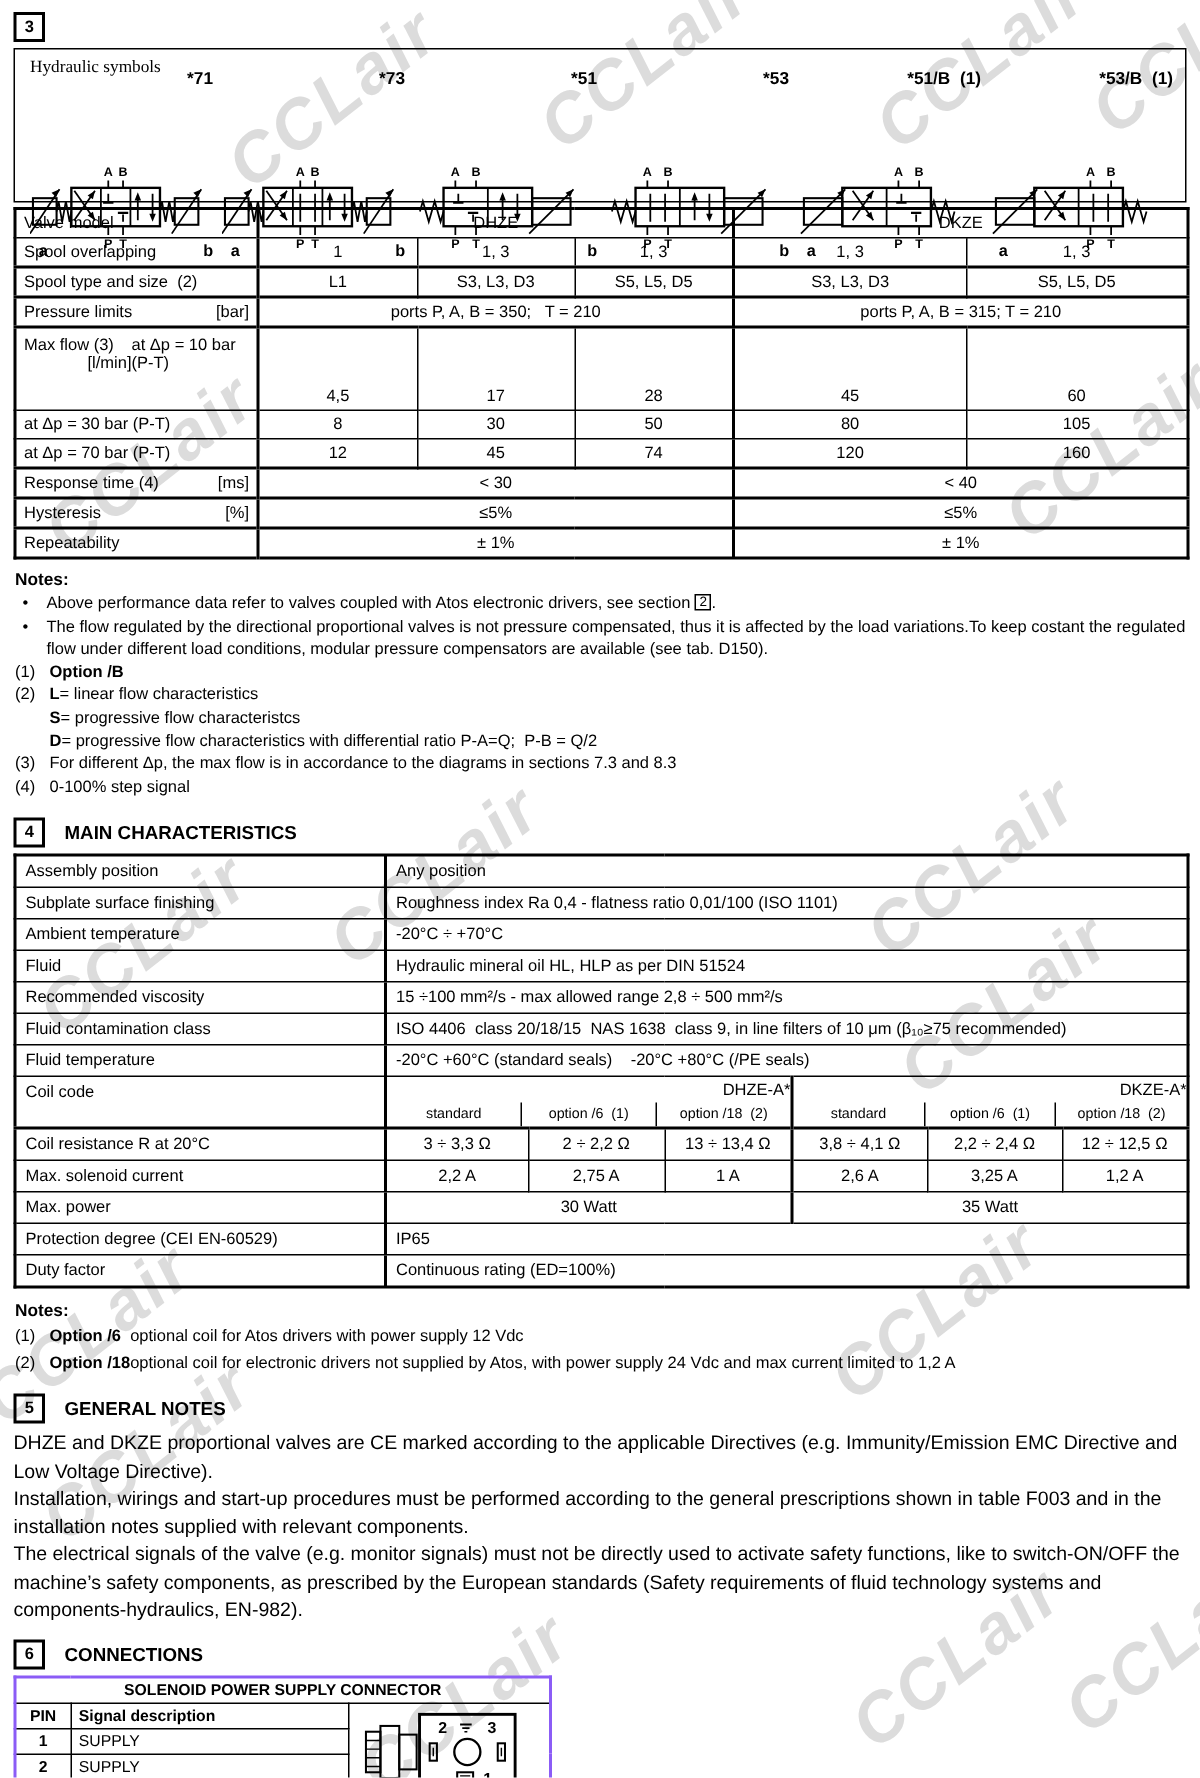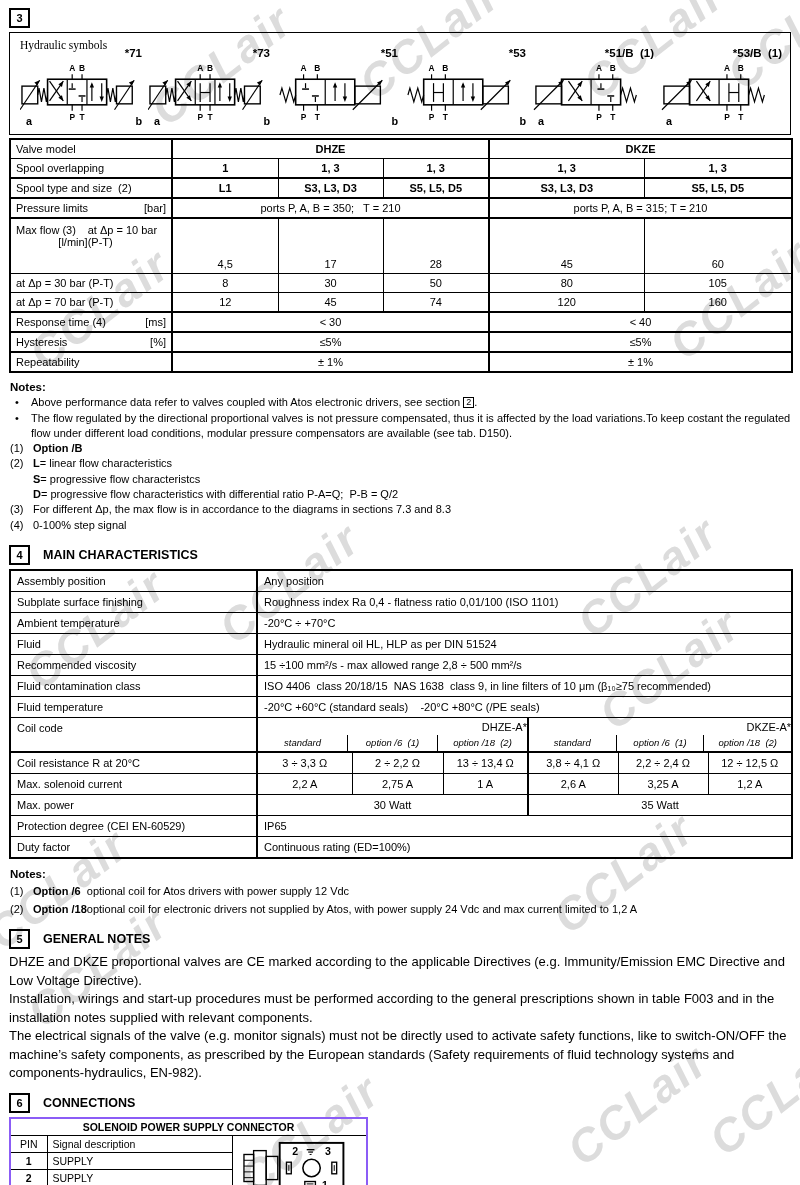--- a/index.html
+++ b/index.html
@@ -15,64 +15,64 @@
   .sec-head{display:flex;align-items:center;gap:13px;margin:3px 0 4px 0;}
   .sec-num{width:17px;height:16px;border:2px solid #000;display:flex;align-items:center;
            justify-content:center;font-weight:bold;font-size:11px;flex:0 0 auto;}
   .sec-title{font-weight:bold;font-size:12.5px;}
   .sec-title .suf{font-weight:bold;}
 
   
   .symbols-box{border:1.5px solid #000;height:101px;position:relative;margin-bottom:3px;}
   .symbols-caption{font-size:11.5px;padding:6px 0 0 10px;font-family:Liberation Serif, serif;}
   .symbols-row{display:flex;justify-content:space-between;align-items:flex-end;padding:0 10px;margin-top:-4px;}
-  .sym{display:flex;flex-direction:column;}
+  .sym{display:flex;flex-direction:column;gap:46px;}
   .sym-label{font-weight:bold;font-size:11.5px;text-align:right;padding-right:6px;height:14px;}
 
   table{border-collapse:collapse;table-layout:fixed;}
   .h-table,.m-table{width:782px;border:2px solid #000;}
   .h-table td,.m-table td{border:1px solid #000;font-size:11px;padding:3px 5px;overflow:hidden;}
   .h-table td.lbl,.m-table td.lbl{text-align:left;border-right-width:2px;}
   .h-table td.val{text-align:center;}
   .h-table tr.bt td{border-top-width:2px;}
   .h-table td.gs,.m-table td.gs{border-left-width:2px;}
-  .h-table td.bold,.m-table td.bold{font-weight:bold;}
+  .h-table td.bold,.m-table td.bold{font-weight:normal;}
   .unit{float:right;}
   td.tall{height:48px;vertical-align:bottom;}
   .tall-lbl{display:flex;flex-direction:row;justify-content:space-between;height:46px;}
 
   .m-table td{padding:4px 6px;}
   .m-table td.vcell{text-align:left;}
   .m-table td.ctr{text-align:center;}
   .m-table tr.bt td{border-top-width:2px;}
   .coil-group{padding:0 !important;vertical-align:top;}
   .group-name{text-align:right;font-size:11px;padding:3px 0 2px 0;}
   .subheads{display:flex;}
-  .subheads span{flex:1;text-align:center;font-size:9.5px;padding:2px 0 3px 0;border-left:1px solid #000;font-style:italic;}
+  .subheads span{flex:1;text-align:center;font-size:9.5px;padding:2px 0 3px 0;border-left:1px solid #000;}
   .subheads span:first-child{border-left:none;}
 
   .notes{font-size:11px;line-height:15.3px;margin:7px 0 0 1px;}
   .notes .nh{font-weight:bold;font-size:11.5px;}
   .bullet{display:flex;}
   .bullet .dot{width:16px;padding-left:5px;flex:0 0 auto;}
   .bullet .btxt{flex:1;}
   .nline{display:flex;}
   .nline .nn{width:23px;flex:0 0 auto;}
   .nline.ind{padding-left:23px;}
   .nline b{white-space:pre;}
   .boxnum{display:inline-block;border:1px solid #000;font-size:9px;line-height:9px;
           padding:0 2px;vertical-align:1px;}
 
   .paras{font-size:13px;line-height:18.5px;margin-top:2px;}
 
   .conn-table{width:357px;border:2px solid #8b5cf6;margin-top:2px;}
   .conn-table td{border:1px solid #000;font-size:10.5px;padding:2px 5px;}
   .conn-title{font-weight:bold;text-align:center;font-size:11px;}
   .conn-table td.pin{text-align:center;font-weight:bold;}
-  .conn-table td.hdr{font-weight:normal;margin-left:20px;}
+  .conn-table td.hdr{font-weight:bold;margin-left:20px;}
   .conn-draw{text-align:center;vertical-align:middle;}
 </style>
 </head>
 <body>
 
 <div id="wm-layer">
     <span class="wm" style="left: 140px; top: 38px;">CCLair</span>
     <span class="wm" style="left: 348px; top: 12px;">CCLair</span>
     <span class="wm" style="left: 572px; top: 12px;">CCLair</span>
     <span class="wm" style="left: 716px; top: 2px;">CCLair</span>

